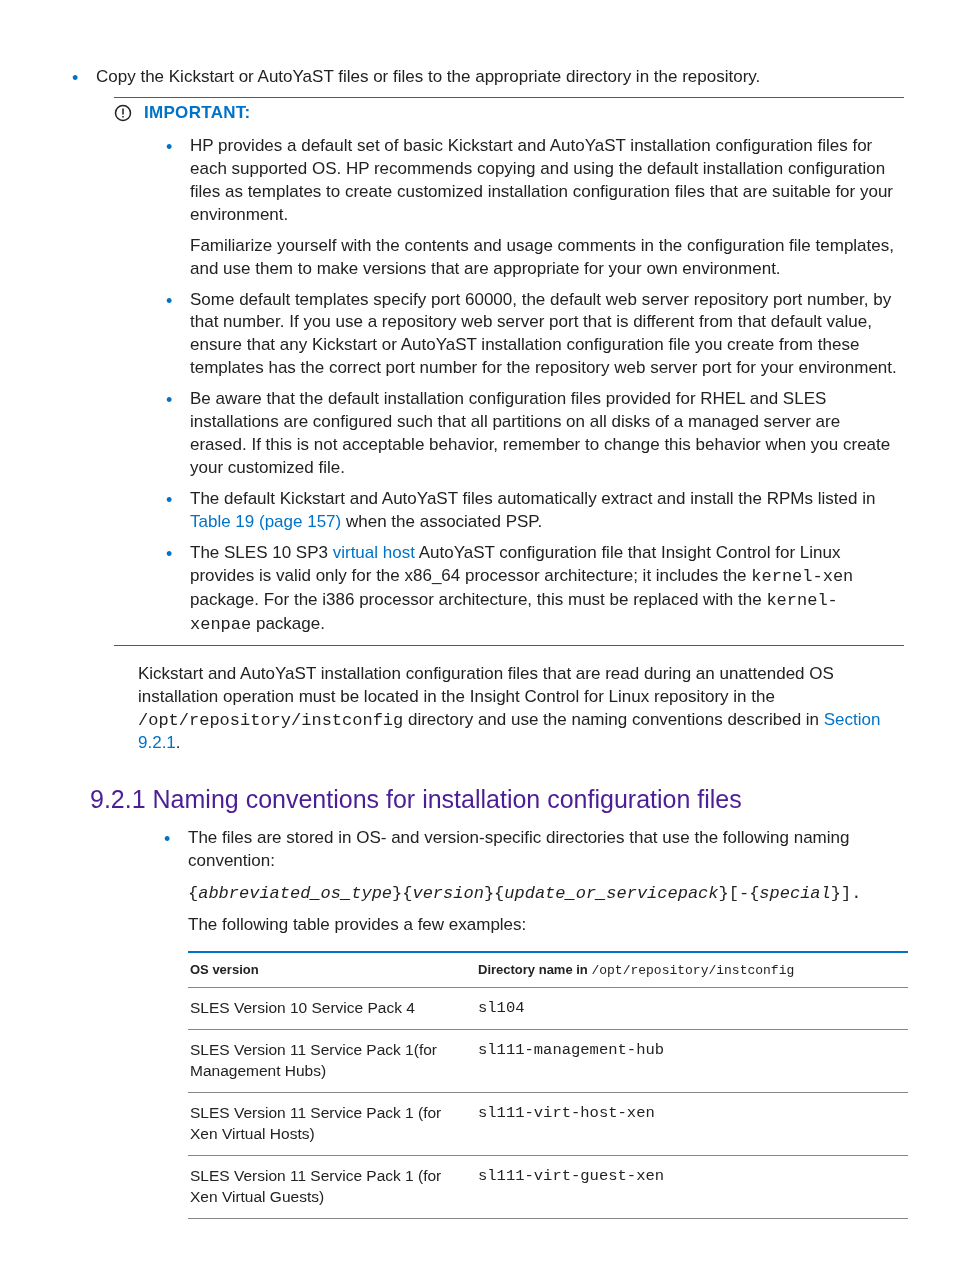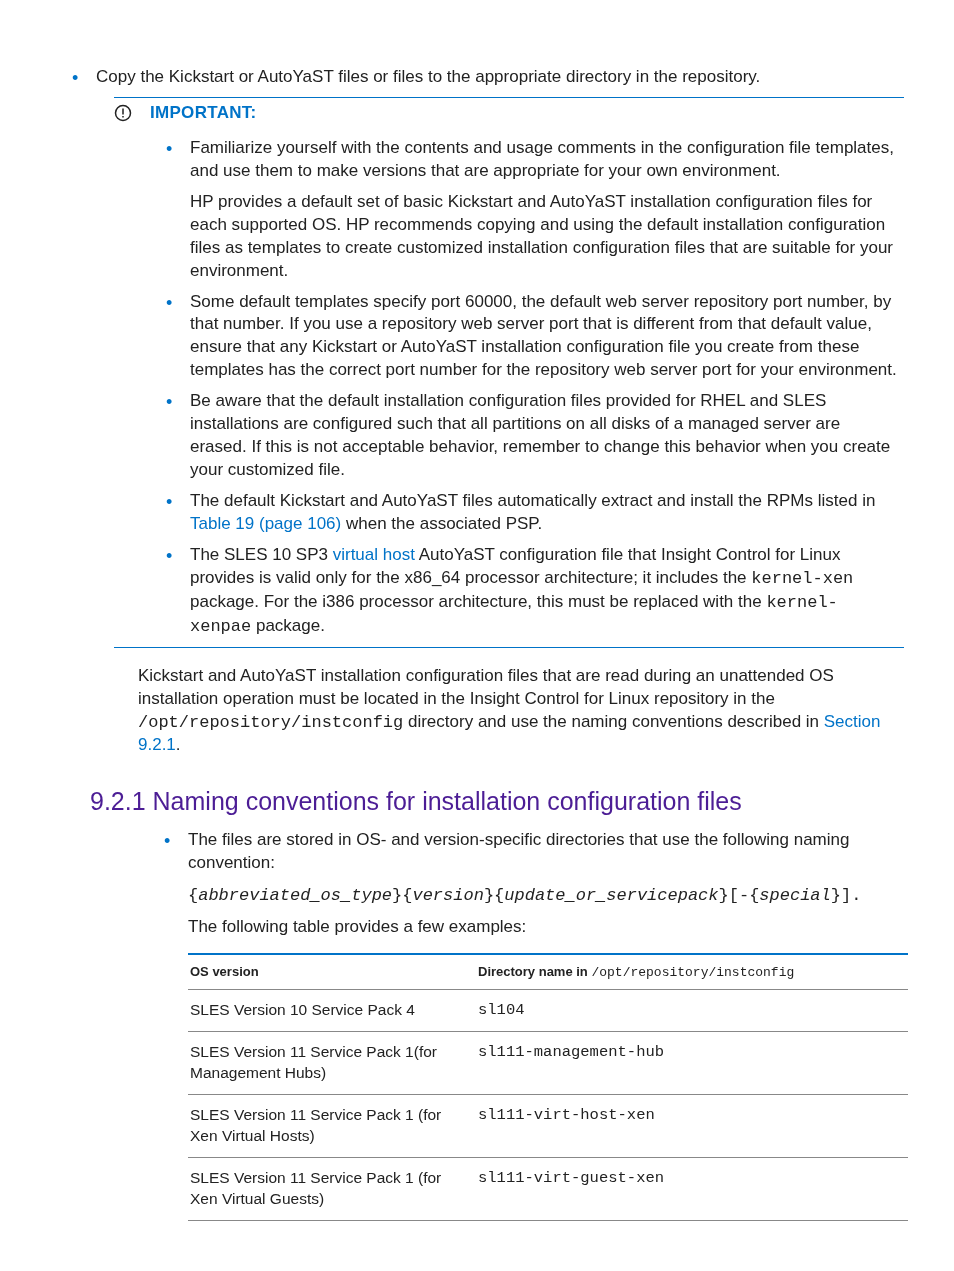--- a/index.html
+++ b/index.html
@@ -42,21 +42,21 @@
     margin-left: 100px; 
   }
   .hr-top {
     border: none;
     border-top: 1px solid #0073c8;
     margin: 8px 0 4px 0;
   }
   .important-row {
     display: flex;
     align-items: flex-start;
-    gap: 18px;
+    gap: 12px;
     margin-left: 64px;
   }
   .imp-icon {
     width: 18px;
     height: 18px;
     flex: 0 0 18px;
     margin-top: 2px;
   }
   .important-label {
     color: #0073c8;
@@ -133,31 +133,31 @@
       <rect x="11" y="6" width="2" height="8" fill="#222"></rect>
       <rect x="11" y="16" width="2" height="2" fill="#222"></rect>
     </svg>
     <div style="flex:1;">
       <p class="important-label">IMPORTANT:</p>
     </div>
   </div>
 
   <ul class="bul indent-nested" style="margin-left:100px;">
     <li>
+      <p class="para" style="margin-top:0;">HP provides a default set of basic Kickstart and AutoYaST installation configuration files for each supported OS. HP recommends copying and using the default installation configuration files as templates to create customized installation configuration files that are suitable for your environment.</p>
       <p class="para">Familiarize yourself with the contents and usage comments in the configuration file templates, and use them to make versions that are appropriate for your own environment.</p>
-      <p class="para" style="margin-top:0;">HP provides a default set of basic Kickstart and AutoYaST installation configuration files for each supported OS. HP recommends copying and using the default installation configuration files as templates to create customized installation configuration files that are suitable for your environment.</p>
     </li>
     <li>
       <p class="para" style="margin-top:0;">Some default templates specify port 60000, the default web server repository port number, by that number. If you use a repository web server port that is different from that default value, ensure that any Kickstart or AutoYaST installation configuration file you create from these templates has the correct port number for the repository web server port for your environment.</p>
     </li>
     <li>
       <p class="para" style="margin-top:0;">Be aware that the default installation configuration files provided for RHEL and SLES installations are configured such that all partitions on all disks of a managed server are erased. If this is not acceptable behavior, remember to change this behavior when you create your customized file.</p>
     </li>
     <li>
-      <span>The default Kickstart and AutoYaST files automatically extract and install the RPMs listed in </span><a class="doclink">Table 19 (page 106)</a><span> when the associated PSP.</span>
+      <span>The default Kickstart and AutoYaST files automatically extract and install the RPMs listed in </span><a class="doclink">Table 19 (page 157)</a><span> when the associated PSP.</span>
     </li>
     <li>
       <span>The SLES 10 SP3 </span><span class="doclink">virtual host</span><span> AutoYaST configuration file that Insight Control for Linux provides is valid only for the x86_64 processor architecture; it includes the </span><span class="mono">kernel-xen</span><span> package. For the i386 processor architecture, this must be replaced with the </span><span class="mono">kernel-xenpae</span><span> package.</span>
     </li>
   </ul>
 
   <hr class="hr-top" style="margin-left:64px;">
 
   <p class="after-notice">
     <span>Kickstart and AutoYaST installation configuration files that are read during an unattended OS installation operation must be located in the Insight Control for Linux repository in the </span><span class="mono">/opt/repository/instconfig</span><span> directory and use the naming conventions described in </span><a class="doclink">Section 9.2.1</a><span>.</span>

